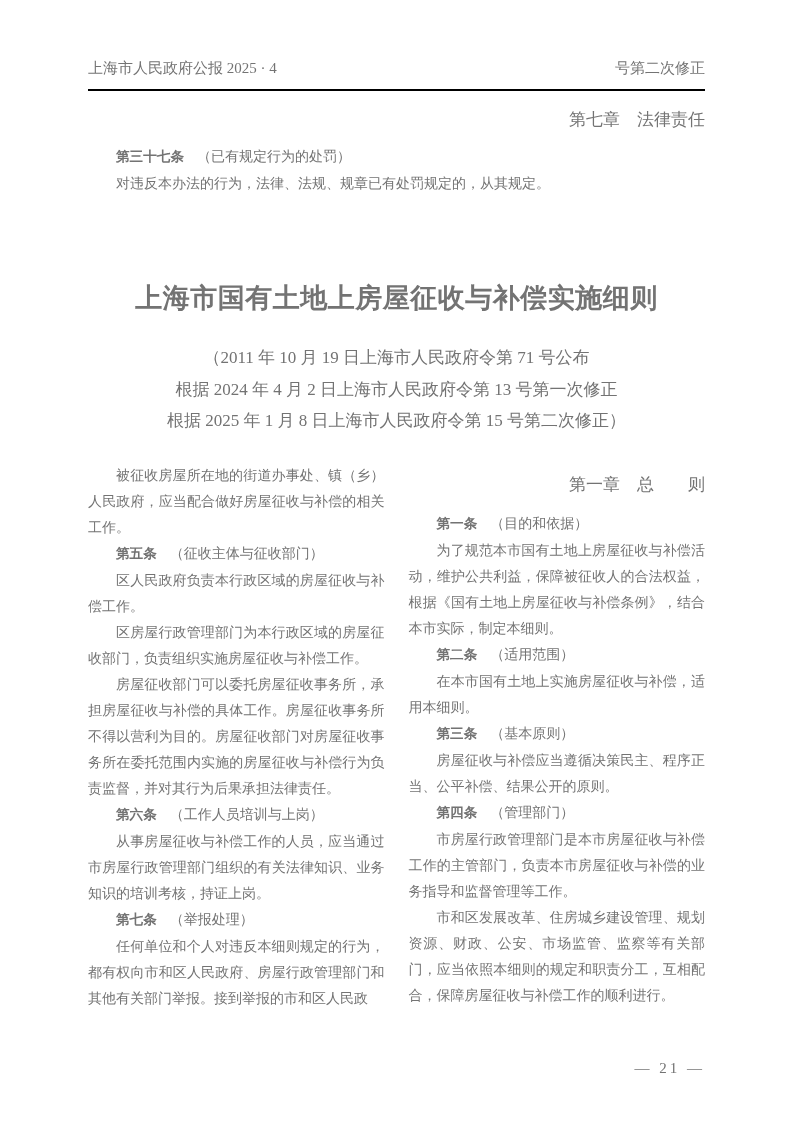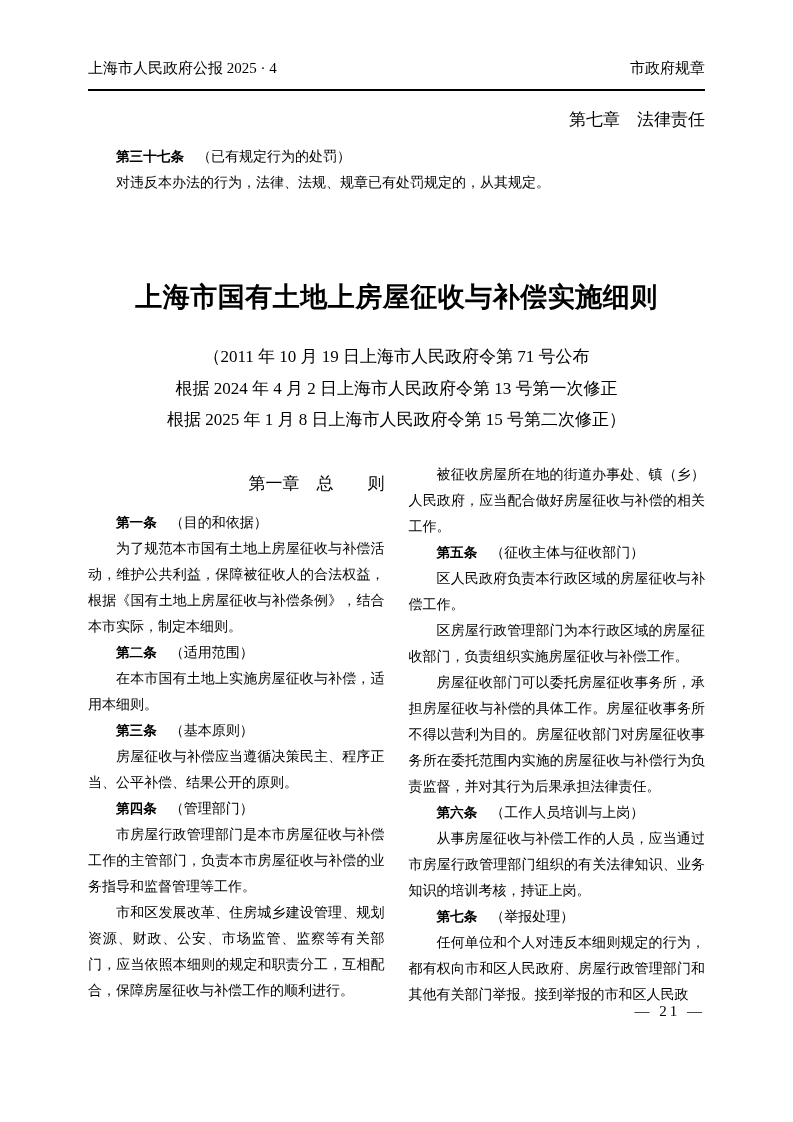--- a/index.html
+++ b/index.html
@@ -9,21 +9,21 @@
   }
   .page {
     position: relative;
     width: 793px;
     height: 1122px;
     margin: 0 auto;
     background: #ffffff;
     box-sizing: border-box;
     padding: 58px 88px 0 88px;
     font-family: "Liberation Serif", "DejaVu Serif", serif;
-    color: #000000;
+    color: #737373;
     overflow: hidden;
   }
   
   .running-header {
     display: flex;
     justify-content: space-between;
     align-items: flex-end;
     font-size: 15px;
     line-height: 20px;
     padding-bottom: 11px;
@@ -49,21 +49,21 @@
     margin: 0 0 11px 0;
     white-space: pre-wrap;
   }
   .article-head {
     margin: 0;
     text-indent: 2em;
     text-align: left;
   }
   .article-no {
     font-weight: 700;
-    font-family: Liberation Serif, serif;
+    font-family: Liberation Mono, monospace;
     font-size: 13.6px;
     margin-right: 0.95em;
   }
   .para {
     margin: 0;
     text-indent: 2em;
   }
   
   .prev-section {
     margin-top: 16px;
@@ -91,35 +91,35 @@
   
   .main-section {
     margin-top: 26px;
   }
   .main-chapter-heading {
     margin: 9px 0 13px 0;
   }
   
   .page-number {
     position: absolute;
-    top: 1001px;
+    top: 1058px;
     right: 88px;
     font-size: 15px;
     line-height: 20px;
     letter-spacing: 3px;
   }
 </style>
 </head>
 <body>
 
 <div class="page">
 
   <div class="running-header">
     <span>上海市人民政府公报 2025 · 4</span>
-    <span>市政府规章</span>
+    <span>号第二次修正</span>
   </div>
 
   <div class="two-col prev-section">
     <div class="col">
       <p class="chapter-heading">第七章　法律责任</p>
       <p class="article-head"><span class="article-no">第三十七条</span><span>（已有规定行为的处罚）</span></p>
       <p class="para">对违反本办法的行为，法律、法规、规章已有处罚规定的，从其规定。</p>
     </div>
   </div>
 
@@ -127,47 +127,47 @@
     <h1 class="doc-title">上海市国有土地上房屋征收与补偿实施细则</h1>
     <div class="doc-subtitles">
       <p>（2011 年 10 月 19 日上海市人民政府令第 71 号公布</p>
       <p>根据 2024 年 4 月 2 日上海市人民政府令第 13 号第一次修正</p>
       <p>根据 2025 年 1 月 8 日上海市人民政府令第 15 号第二次修正）</p>
     </div>
   </div>
 
   <div class="two-col main-section">
     <div class="col">
+      <p class="para">被征收房屋所在地的街道办事处、镇（乡）人民政府，应当配合做好房屋征收与补偿的相关工作。</p>
+
+      <p class="article-head"><span class="article-no">第五条</span><span>（征收主体与征收部门）</span></p>
+      <p class="para">区人民政府负责本行政区域的房屋征收与补偿工作。</p>
+      <p class="para">区房屋行政管理部门为本行政区域的房屋征收部门，负责组织实施房屋征收与补偿工作。</p>
+      <p class="para">房屋征收部门可以委托房屋征收事务所，承担房屋征收与补偿的具体工作。房屋征收事务所不得以营利为目的。房屋征收部门对房屋征收事务所在委托范围内实施的房屋征收与补偿行为负责监督，并对其行为后果承担法律责任。</p>
+
+      <p class="article-head"><span class="article-no">第六条</span><span>（工作人员培训与上岗）</span></p>
+      <p class="para">从事房屋征收与补偿工作的人员，应当通过市房屋行政管理部门组织的有关法律知识、业务知识的培训考核，持证上岗。</p>
+
+      <p class="article-head"><span class="article-no">第七条</span><span>（举报处理）</span></p>
+      <p class="para">任何单位和个人对违反本细则规定的行为，都有权向市和区人民政府、房屋行政管理部门和其他有关部门举报。接到举报的市和区人民政</p>
+    </div>
+
+    <div class="col">
       <p class="chapter-heading main-chapter-heading">第一章　总　　则</p>
 
       <p class="article-head"><span class="article-no">第一条</span><span>（目的和依据）</span></p>
       <p class="para">为了规范本市国有土地上房屋征收与补偿活动，维护公共利益，保障被征收人的合法权益，根据《国有土地上房屋征收与补偿条例》，结合本市实际，制定本细则。</p>
 
       <p class="article-head"><span class="article-no">第二条</span><span>（适用范围）</span></p>
       <p class="para">在本市国有土地上实施房屋征收与补偿，适用本细则。</p>
 
       <p class="article-head"><span class="article-no">第三条</span><span>（基本原则）</span></p>
       <p class="para">房屋征收与补偿应当遵循决策民主、程序正当、公平补偿、结果公开的原则。</p>
 
       <p class="article-head"><span class="article-no">第四条</span><span>（管理部门）</span></p>
       <p class="para">市房屋行政管理部门是本市房屋征收与补偿工作的主管部门，负责本市房屋征收与补偿的业务指导和监督管理等工作。</p>
       <p class="para">市和区发展改革、住房城乡建设管理、规划资源、财政、公安、市场监管、监察等有关部门，应当依照本细则的规定和职责分工，互相配合，保障房屋征收与补偿工作的顺利进行。</p>
     </div>
-
-    <div class="col">
-      <p class="para">被征收房屋所在地的街道办事处、镇（乡）人民政府，应当配合做好房屋征收与补偿的相关工作。</p>
-
-      <p class="article-head"><span class="article-no">第五条</span><span>（征收主体与征收部门）</span></p>
-      <p class="para">区人民政府负责本行政区域的房屋征收与补偿工作。</p>
-      <p class="para">区房屋行政管理部门为本行政区域的房屋征收部门，负责组织实施房屋征收与补偿工作。</p>
-      <p class="para">房屋征收部门可以委托房屋征收事务所，承担房屋征收与补偿的具体工作。房屋征收事务所不得以营利为目的。房屋征收部门对房屋征收事务所在委托范围内实施的房屋征收与补偿行为负责监督，并对其行为后果承担法律责任。</p>
-
-      <p class="article-head"><span class="article-no">第六条</span><span>（工作人员培训与上岗）</span></p>
-      <p class="para">从事房屋征收与补偿工作的人员，应当通过市房屋行政管理部门组织的有关法律知识、业务知识的培训考核，持证上岗。</p>
-
-      <p class="article-head"><span class="article-no">第七条</span><span>（举报处理）</span></p>
-      <p class="para">任何单位和个人对违反本细则规定的行为，都有权向市和区人民政府、房屋行政管理部门和其他有关部门举报。接到举报的市和区人民政</p>
-    </div>
   </div>
 
   <div class="page-number">— 21 —</div>
 
 </div>
 
 </body></html>

